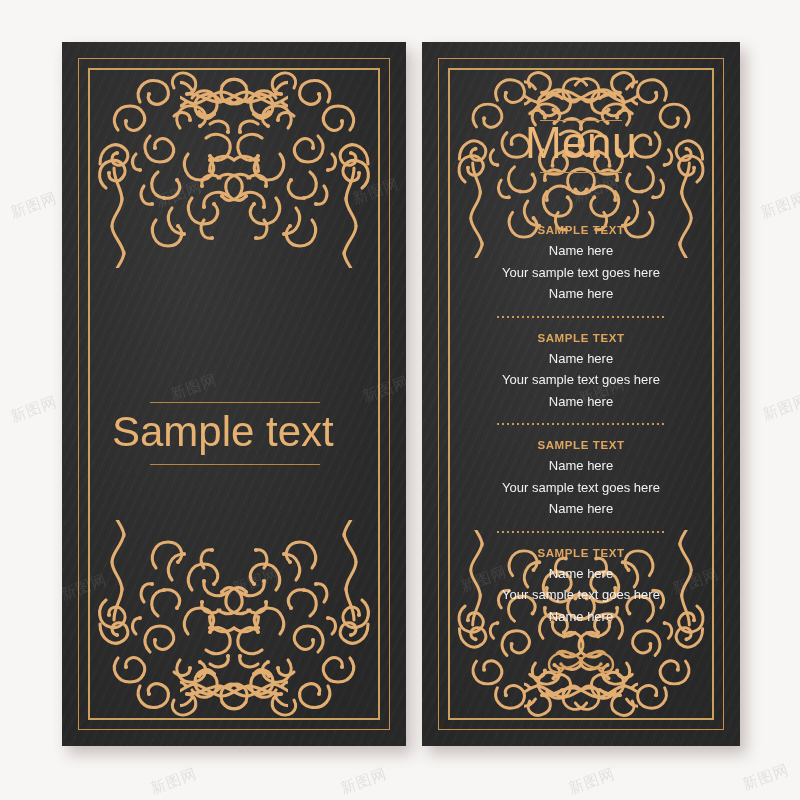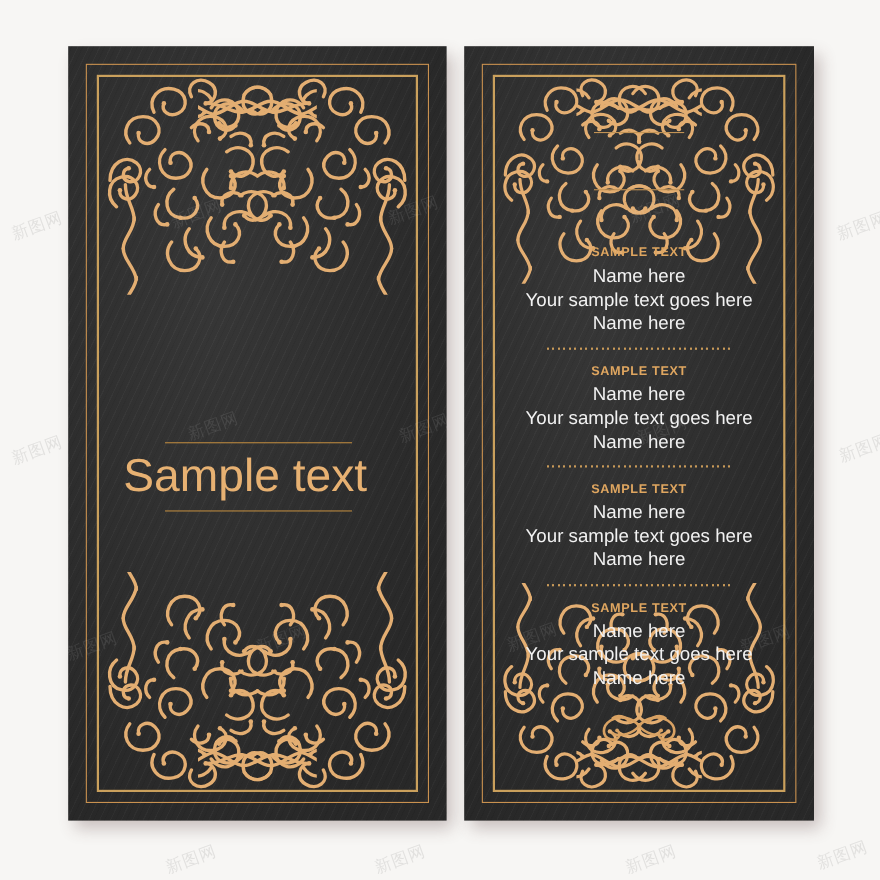--- a/index.html
+++ b/index.html
@@ -167,21 +167,21 @@
   .menu-section { padding: 0; }
   .section-heading {
     font-size: 11.5px;
     letter-spacing: 0.6px;
     color: #dfa660;
     font-weight: 700;
     margin: 0;
     line-height: 20px;
   }
   .section-line {
-    font-size: 17px;
+    font-size: 13px;
     color: #f2f2f2;
     margin: 0;
     line-height: 21.5px;
     font-weight: 400;
   }
   .dotted-divider {
     width: 168px;
     height: 2px;
     margin: 11px auto 10px auto;
     background-image: repeating-linear-gradient(
@@ -350,20 +350,21 @@
     </div>
     <div class="orn orn-br" style="width:190px;height:190px">
       <svg viewBox="0 0 200 200">
           <use href="#corner-flourish"></use>
         </svg>
     </div>
 
     <div id="right-content">
       <div id="menu-heading-wrap">
         <div id="menu-rule-top"></div>
+        <div id="menu-title">Menu</div>
         <div id="menu-rule-bottom"></div>
       </div>
 
       <div id="menu-sections">
           <div class="menu-section">
             <div class="section-heading">SAMPLE TEXT</div>
             <div class="section-line">Name here</div>
             <div class="section-line">Your sample text goes here</div>
             <div class="section-line">Name here</div>
           </div>

